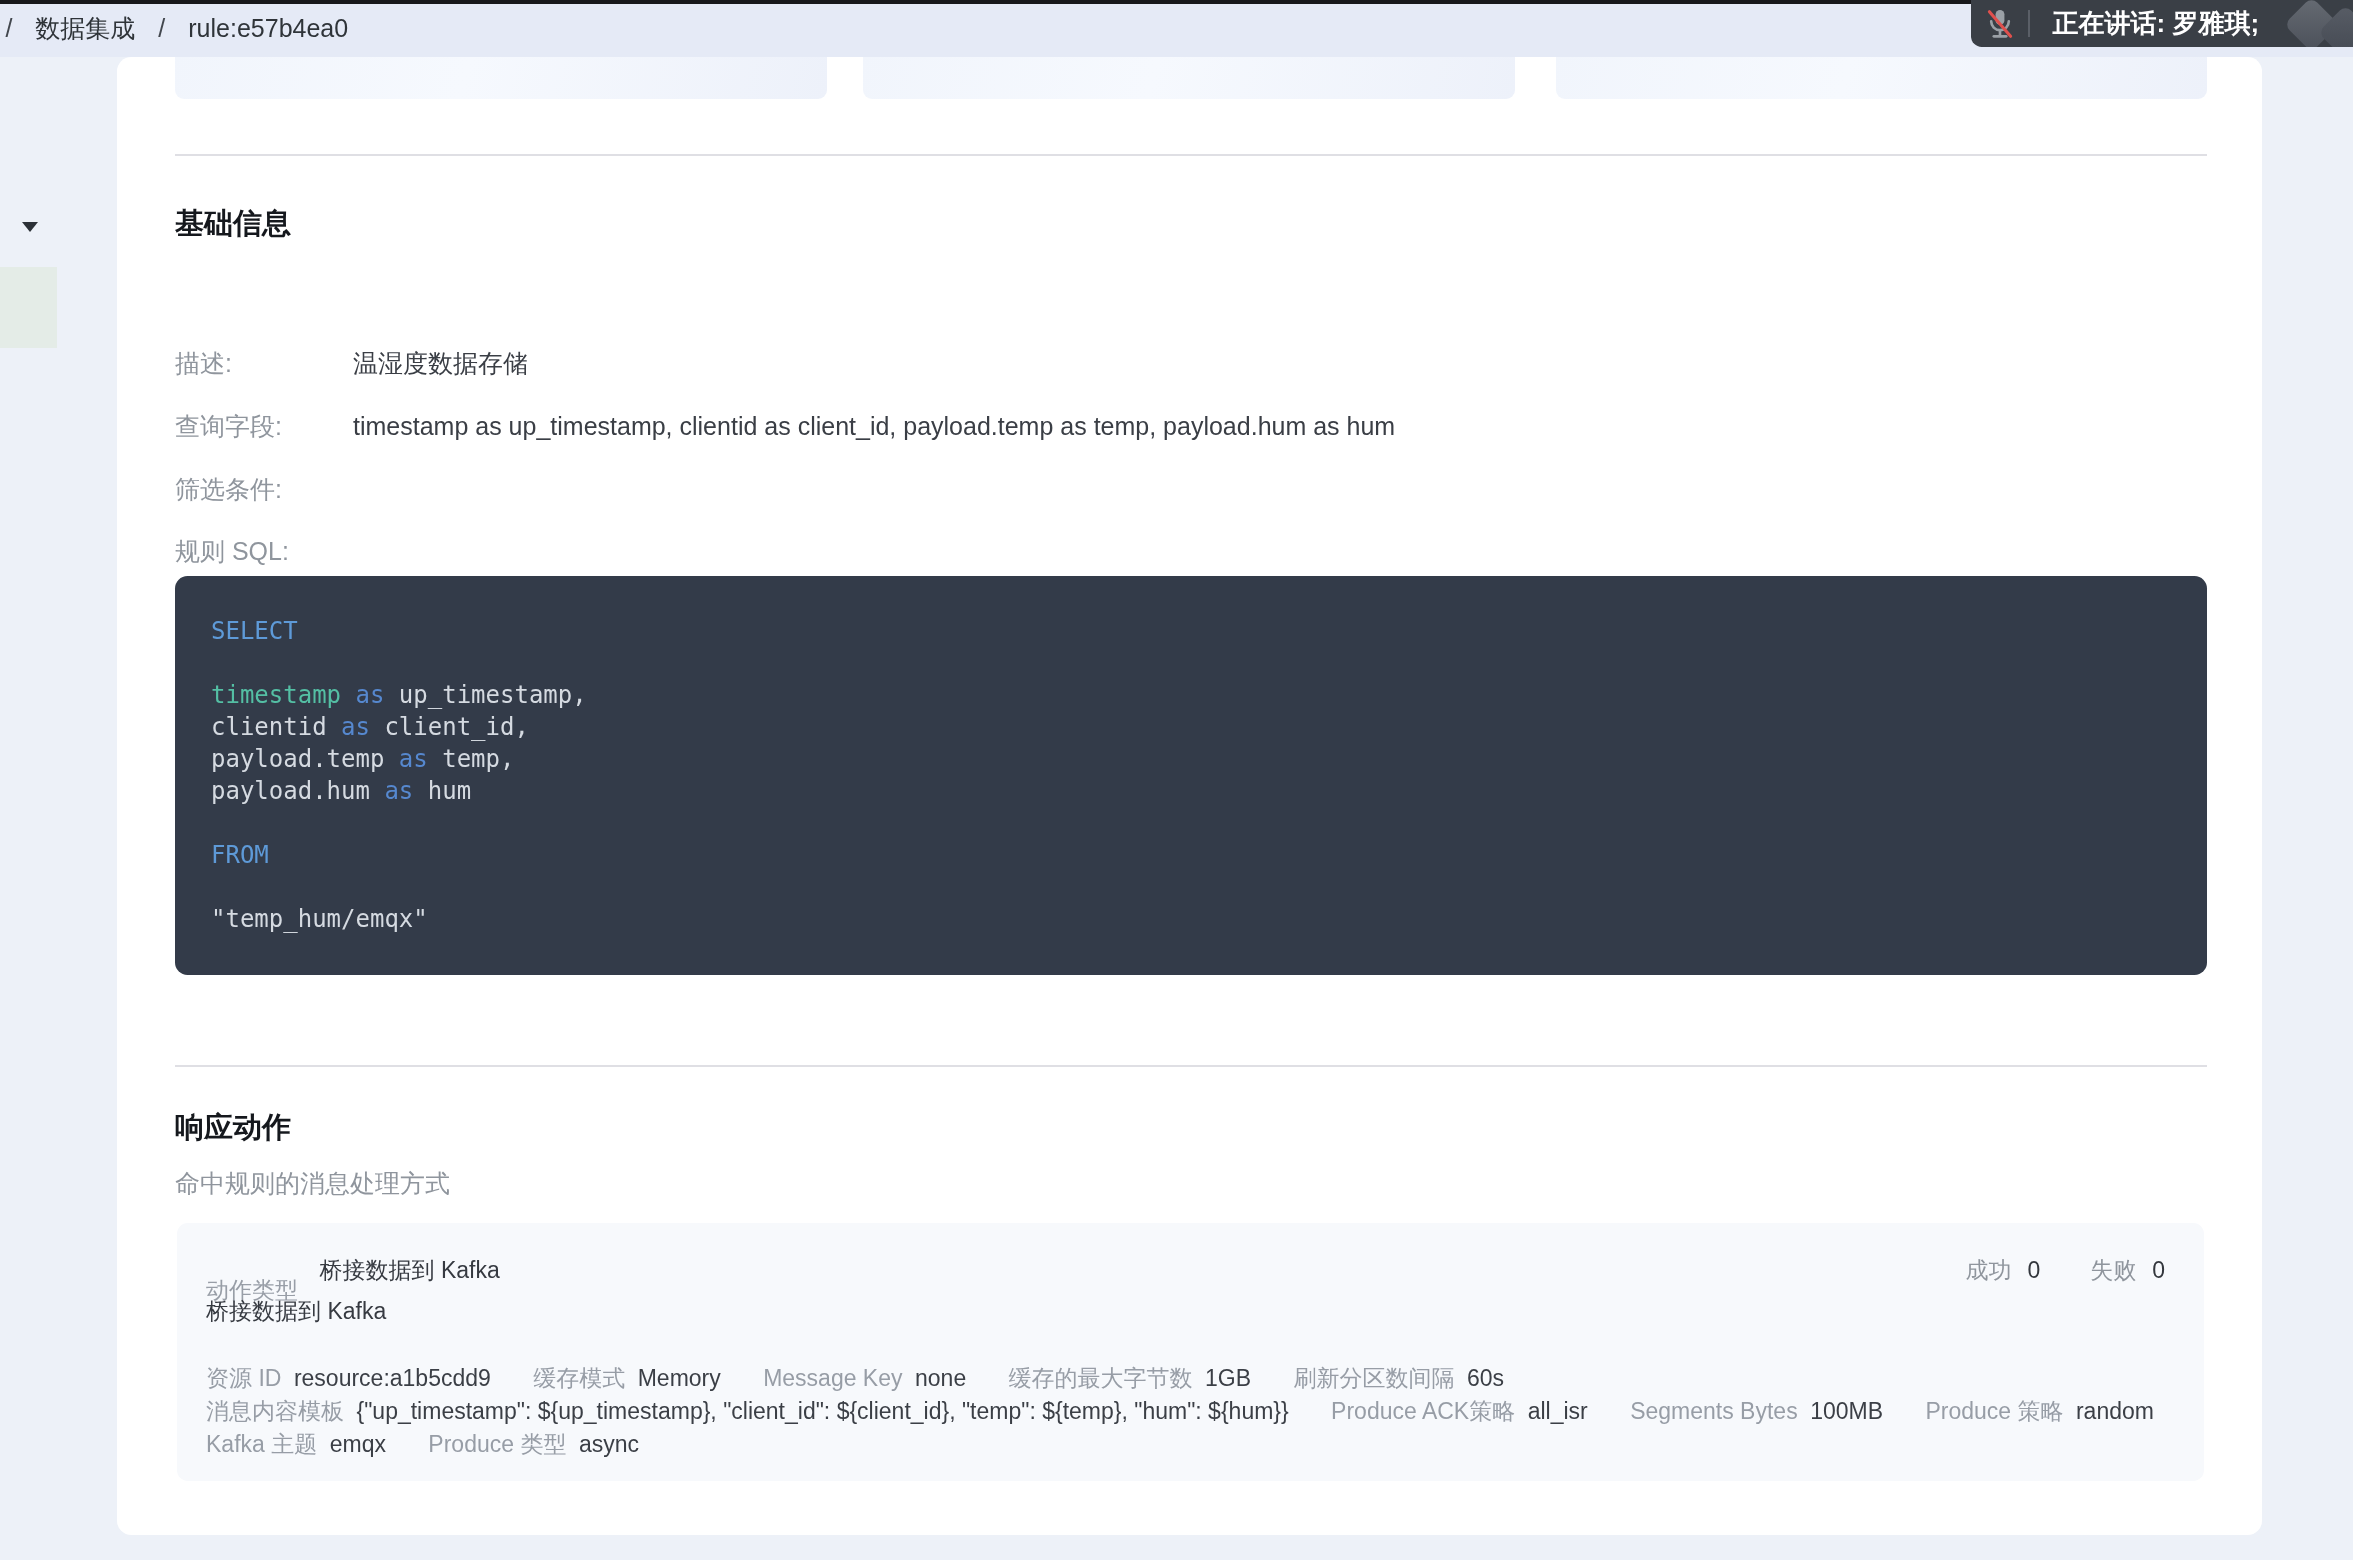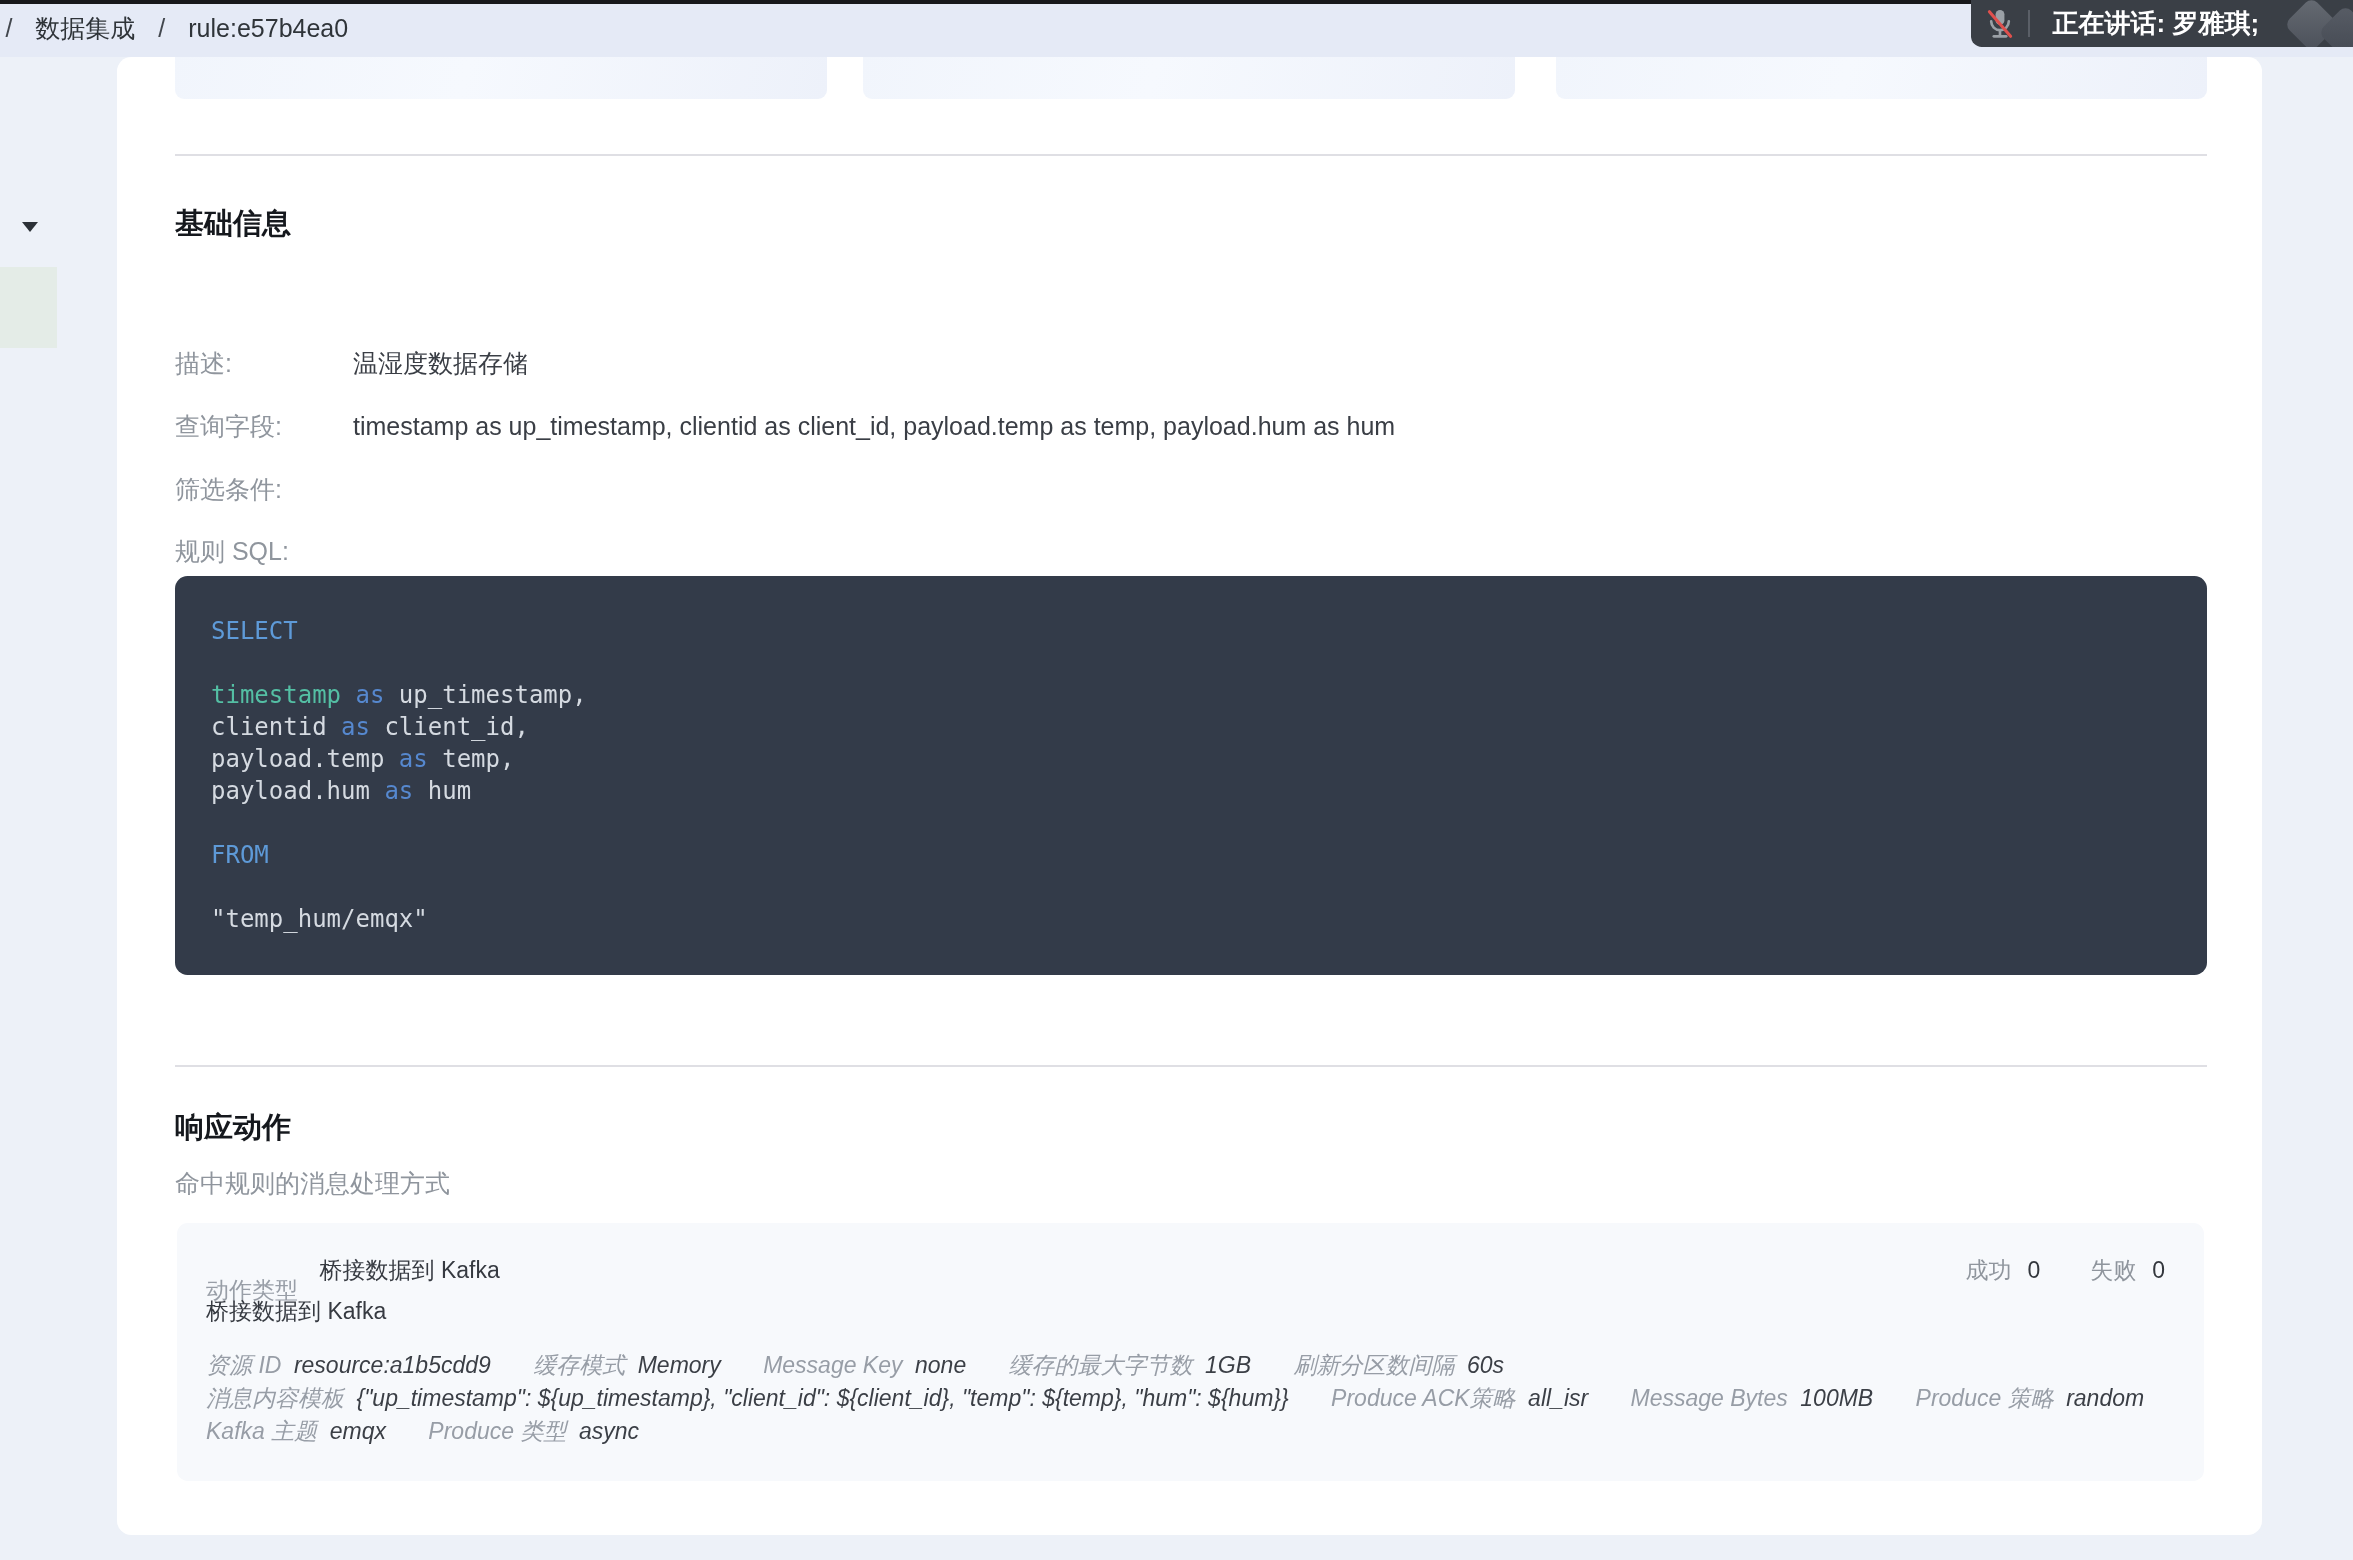--- a/index.html
+++ b/index.html
@@ -83,21 +83,21 @@
   }
   .ac-row1 { display:flex; align-items:center; justify-content:space-between; height:34px; }
   .ac-type { display:flex; align-items:center; gap:21.5px; font-size:23px; }
   .ac-type .lbl { color:#989ea7;margin-top:40px; }
   .ac-type .val { color:#363a41; }
   .ac-stats { display:flex; align-items:center; font-size:23px; }
   .ac-stats .lbl { color:#8f959d; }
   .ac-stats .num { color:#33373d; margin-left:16px; }
   .ac-stats .gap { width:50px; }
   .ac-name { margin-top:8px; font-size:23px; color:#363a41; height:32px; line-height:32px; }
-  .ac-details { margin-top:22px; font-size:23px;font-style:italic; }
+  .ac-details { margin-top:35px; font-size:23px; }
   .detail-line { line-height:33px; white-space:nowrap; }
   .pair { margin-right:36px; }
   .pair .plbl { color:#979da6; }
   .pair .pval { color:#3b3f46; margin-left:12.5px; }
 </style>
 </head>
 <body>
 
 <div class="main-panel"></div>
 <div class="stat-card c1"></div>
@@ -194,21 +194,21 @@
       <div class="detail-line">
         <span class="pair"><span class="plbl">资源 ID</span><span class="pval">resource:a1b5cdd9</span></span>
         <span class="pair"><span class="plbl">缓存模式</span><span class="pval">Memory</span></span>
         <span class="pair"><span class="plbl">Message Key</span><span class="pval">none</span></span>
         <span class="pair"><span class="plbl">缓存的最大字节数</span><span class="pval">1GB</span></span>
         <span class="pair"><span class="plbl">刷新分区数间隔</span><span class="pval">60s</span></span>
       </div>
       <div class="detail-line">
         <span class="pair"><span class="plbl">消息内容模板</span><span class="pval">{"up_timestamp": ${up_timestamp}, "client_id": ${client_id}, "temp": ${temp}, "hum": ${hum}}</span></span>
         <span class="pair"><span class="plbl">Produce ACK策略</span><span class="pval">all_isr</span></span>
-        <span class="pair"><span class="plbl">Message Bytes</span><span class="pval">100MB</span></span>
+        <span class="pair"><span class="plbl">Segments Bytes</span><span class="pval">100MB</span></span>
         <span class="pair"><span class="plbl">Produce 策略</span><span class="pval">random</span></span>
       </div>
       <div class="detail-line">
         <span class="pair"><span class="plbl">Kafka 主题</span><span class="pval">emqx</span></span>
         <span class="pair"><span class="plbl">Produce 类型</span><span class="pval">async</span></span>
       </div>
     </div>
   </div>
 
 </div>

